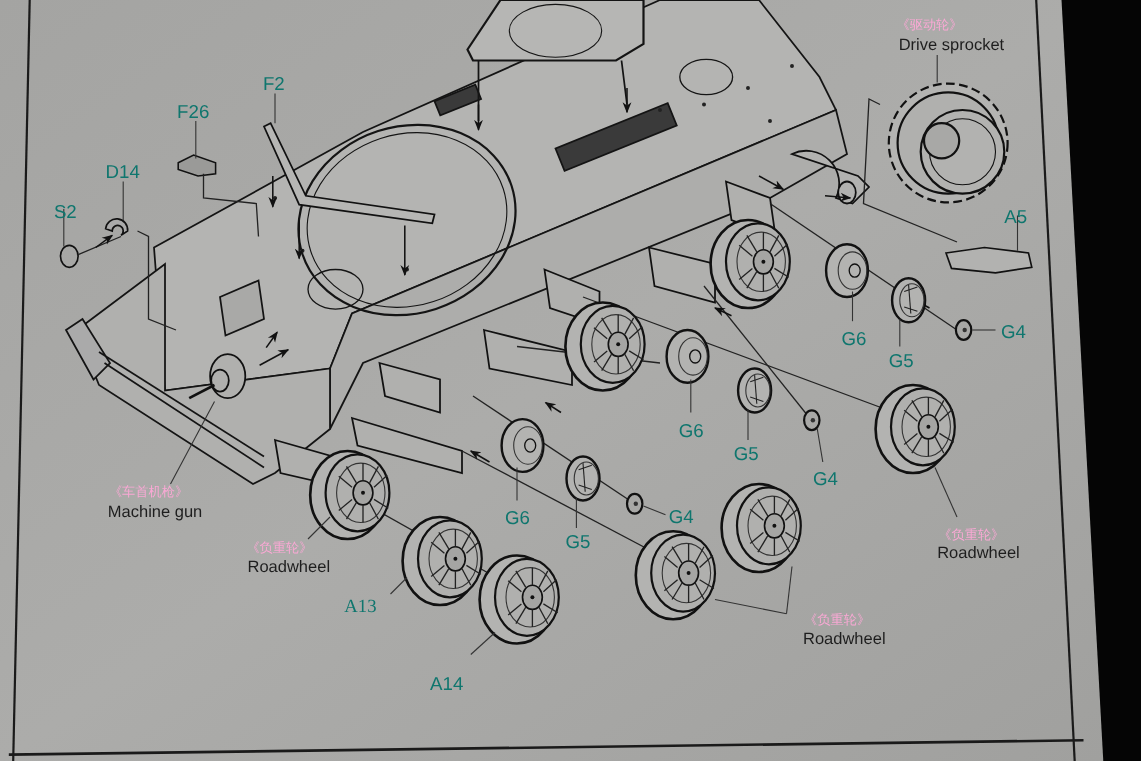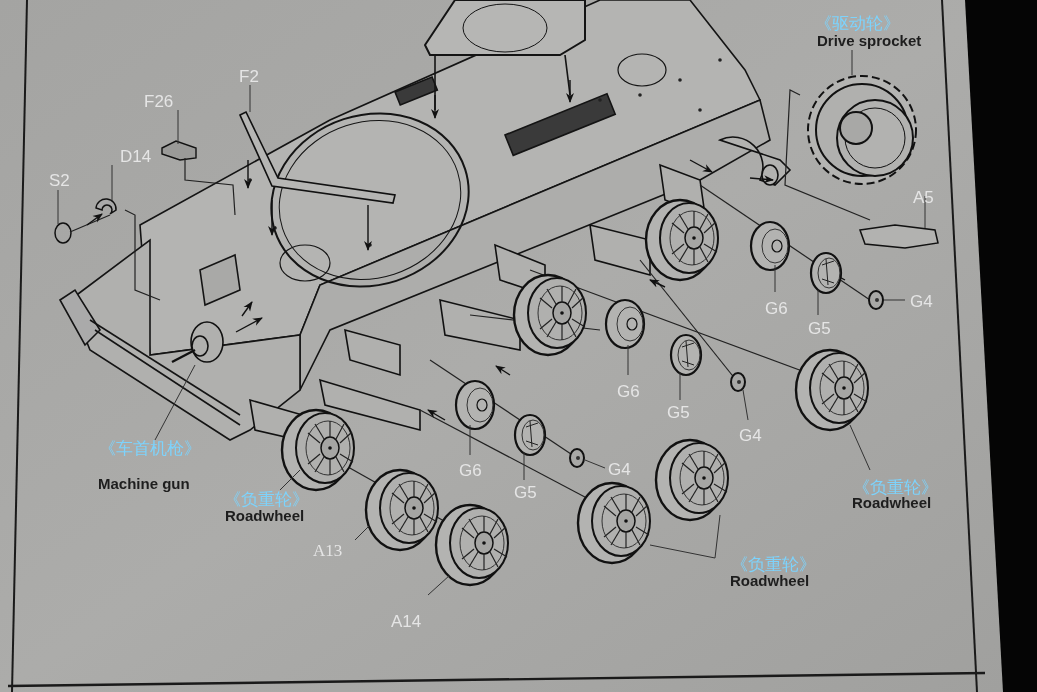--- a/index.html
+++ b/index.html
@@ -1,20 +1,20 @@
 <!DOCTYPE html>
 <html><head>
 <meta charset="utf-8">
 <style>
   html, body { margin: 0; padding: 0; }
   body { width: 1037px; height: 692px; overflow: hidden; background: #050505; position: relative; font-family: "Liberation Sans", "DejaVu Sans", sans-serif; }
   #sheet { position: absolute; left: 0; top: 0; width: 1037px; height: 692px; }
-  .lbl { position: absolute; color: #e5e5e5; font-size: 16px; line-height: 1; white-space: nowrap; }
-  .cn { font-family: Liberation Mono, monospace; font-size: 17px; color: #7dd3fc; }
-  .en { font-size: 15px; color: #1e1e1e; font-weight: bold; }
+  .lbl { position: absolute; color: #0f766e; font-size: 16px; line-height: 1; white-space: nowrap; }
+  .cn { font-family: Liberation Serif, serif; font-size: 12px; color: #f9a8d4; }
+  .en { font-size: 15px; color: #1e1e1e; }
   .part { font-size: 17px; }
 </style>
 </head>
 <body>
 
 <svg id="sheet" viewBox="0 0 1037 692" xmlns="http://www.w3.org/2000/svg">
   <defs>
     <marker id="arr" markerWidth="10" markerHeight="10" refX="9" refY="5" orient="auto" markerUnits="userSpaceOnUse">
       <path d="M0,1 L10,5 L0,9 L3,5 Z" fill="#111"></path>
     </marker>
@@ -224,43 +224,43 @@
     <line x1="884" y1="300" x2="905" y2="300"></line>
     <line x1="628" y1="345" x2="628" y2="375"></line>
     <line x1="680" y1="372" x2="680" y2="400"></line>
     <line x1="743" y1="390" x2="748" y2="420"></line>
     <line x1="470" y1="425" x2="470" y2="455"></line>
     <line x1="524" y1="452" x2="524" y2="480"></line>
     <line x1="585" y1="460" x2="605" y2="468"></line>
   </g>
 </svg>
 
-<div class="lbl part" style="left:49px;top:172px;">S2</div>
-<div class="lbl part" style="left:96px;top:148px;margin-left:24px;">D14</div>
-<div class="lbl part" style="left:144px;top:93px;">F26</div>
+<div class="lbl part" style="left:49px;top:184px;">S2</div>
+<div class="lbl part" style="left:96px;top:148px;">D14</div>
+<div class="lbl part" style="left:161px;top:93px;">F26</div>
 <div class="lbl part" style="left:239px;top:68px;">F2</div>
 
 <div class="lbl cn" style="left:815px;top:16px;">《驱动轮》</div>
 <div class="lbl en" style="left:817px;top:33px;">Drive sprocket</div>
 <div class="lbl part" style="left:913px;top:189px;">A5</div>
 
 <div class="lbl part" style="left:765px;top:300px;">G6</div>
 <div class="lbl part" style="left:808px;top:320px;">G5</div>
 <div class="lbl part" style="left:910px;top:293px;">G4</div>
 
 <div class="lbl part" style="left:617px;top:383px;">G6</div>
 <div class="lbl part" style="left:667px;top:404px;">G5</div>
 <div class="lbl part" style="left:739px;top:427px;">G4</div>
 
 <div class="lbl part" style="left:459px;top:462px;">G6</div>
 <div class="lbl part" style="left:514px;top:484px;">G5</div>
 <div class="lbl part" style="left:608px;top:461px;">G4</div>
 
 <div class="lbl cn" style="left:99px;top:441px;">《车首机枪》</div>
-<div class="lbl en" style="left:98px;top:476px;">Machine gun</div>
+<div class="lbl en" style="left:98px;top:458px;">Machine gun</div>
 
 <div class="lbl cn" style="left:224px;top:492px;">《负重轮》</div>
 <div class="lbl en" style="left:225px;top:508px;">Roadwheel</div>
 
 <div class="lbl part" style="left:313px;top:542px;font-family:Liberation Serif, serif;">A13</div>
 <div class="lbl part" style="left:391px;top:613px;">A14</div>
 
 <div class="lbl cn" style="left:731px;top:557px;">《负重轮》</div>
 <div class="lbl en" style="left:730px;top:573px;">Roadwheel</div>
 

